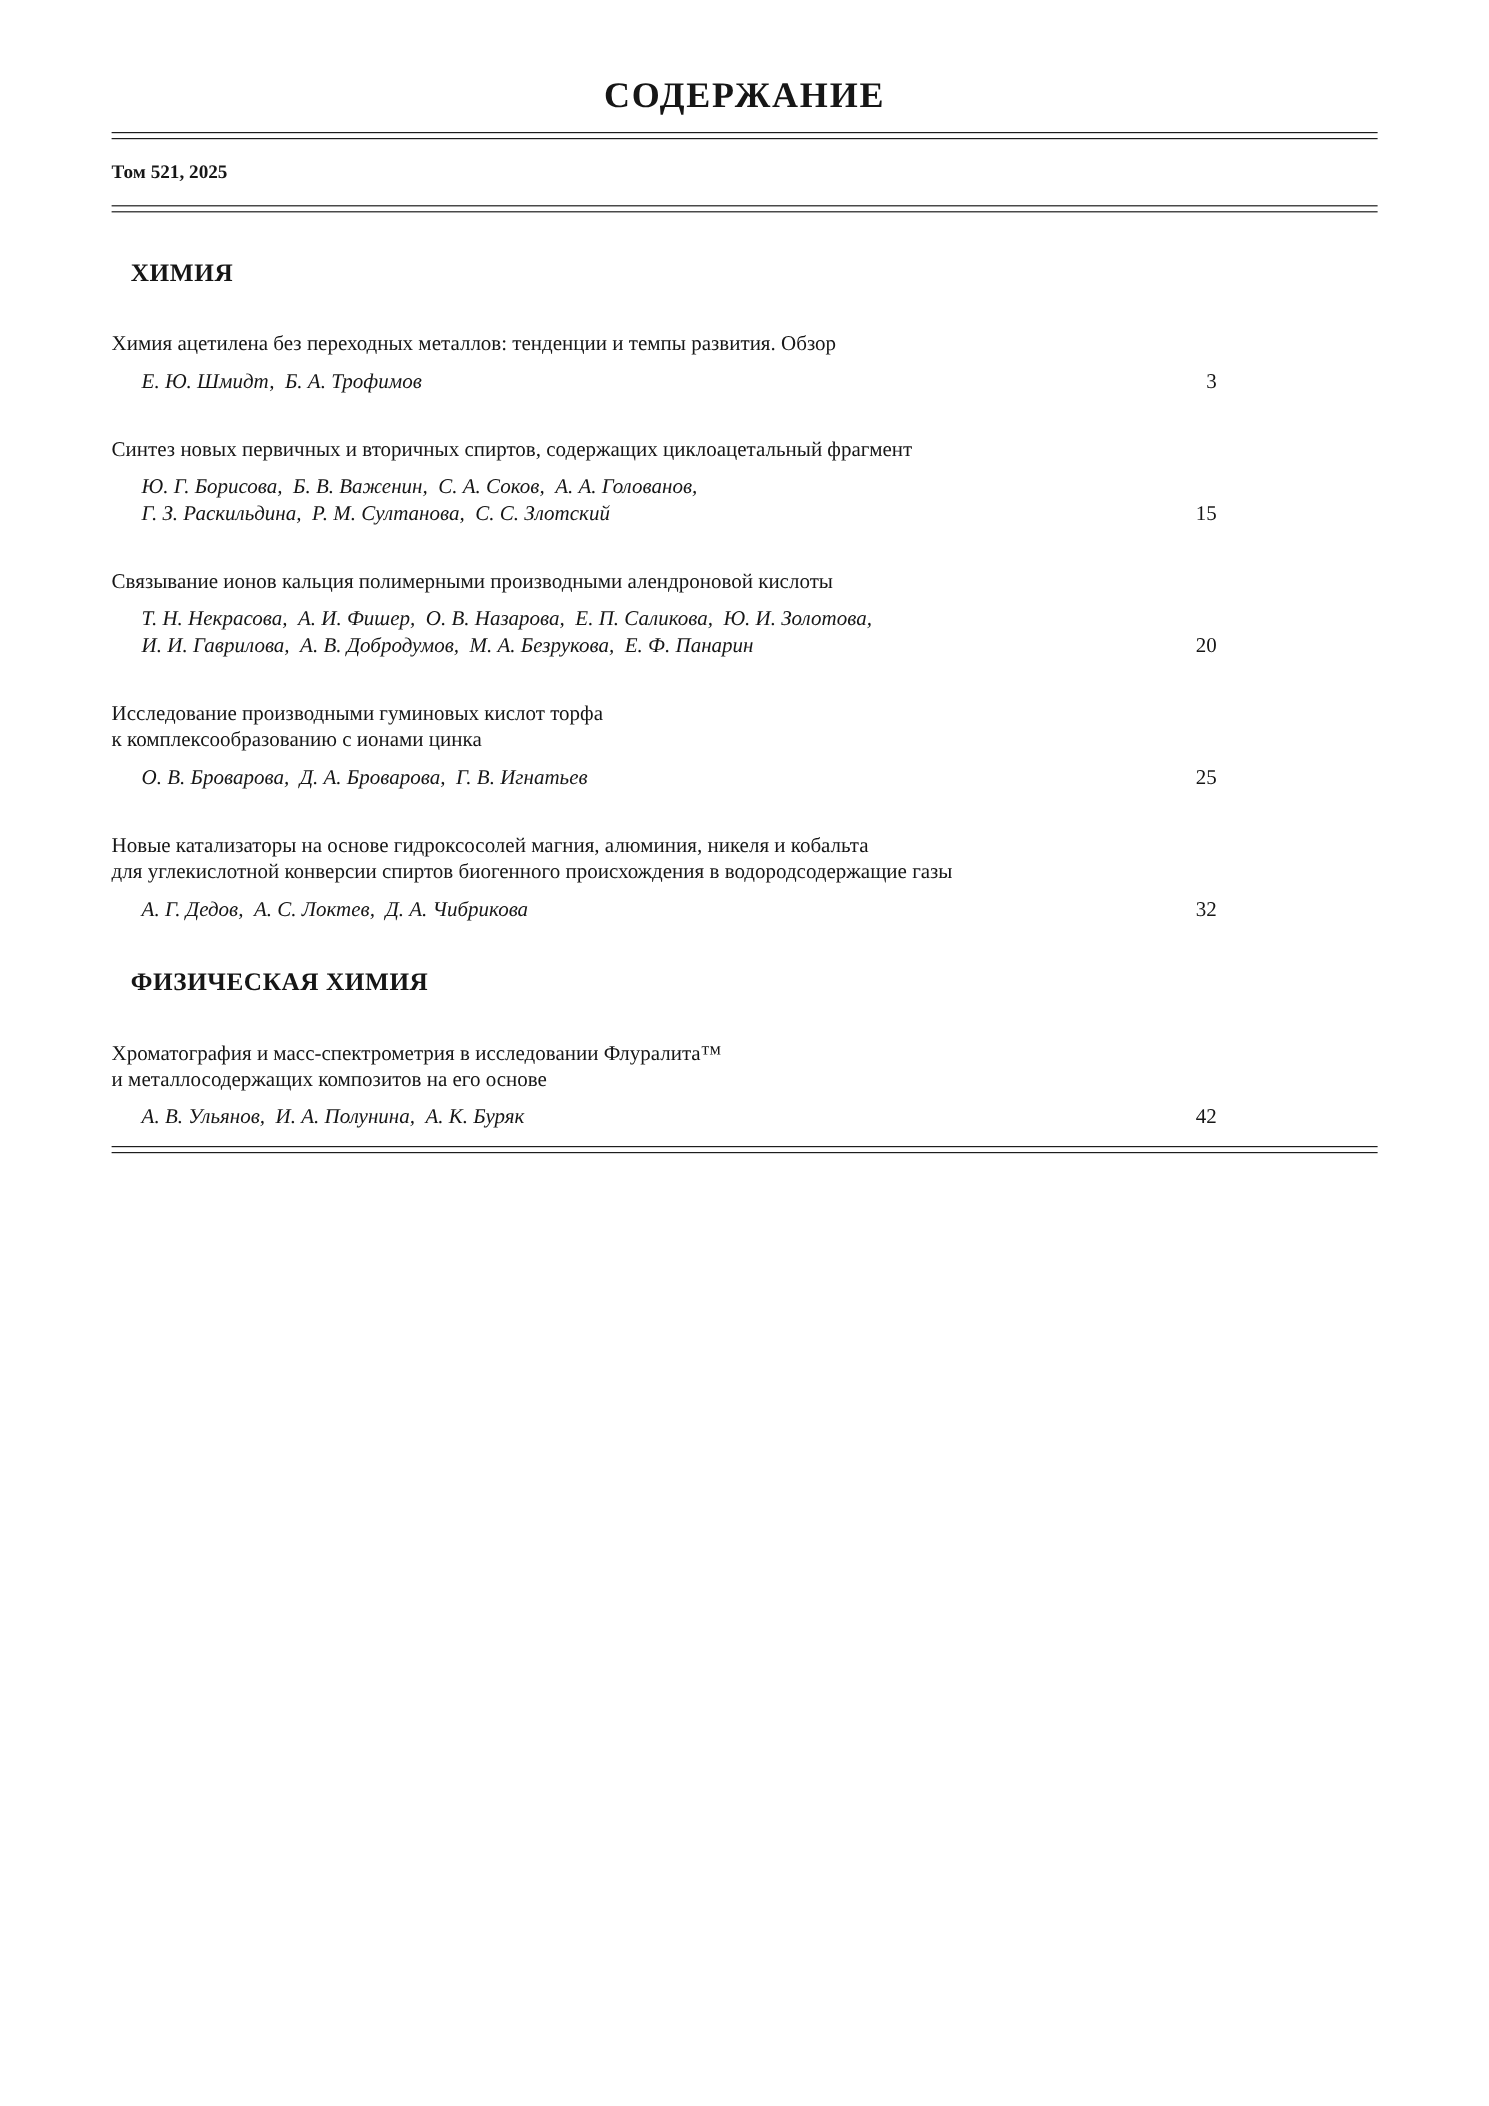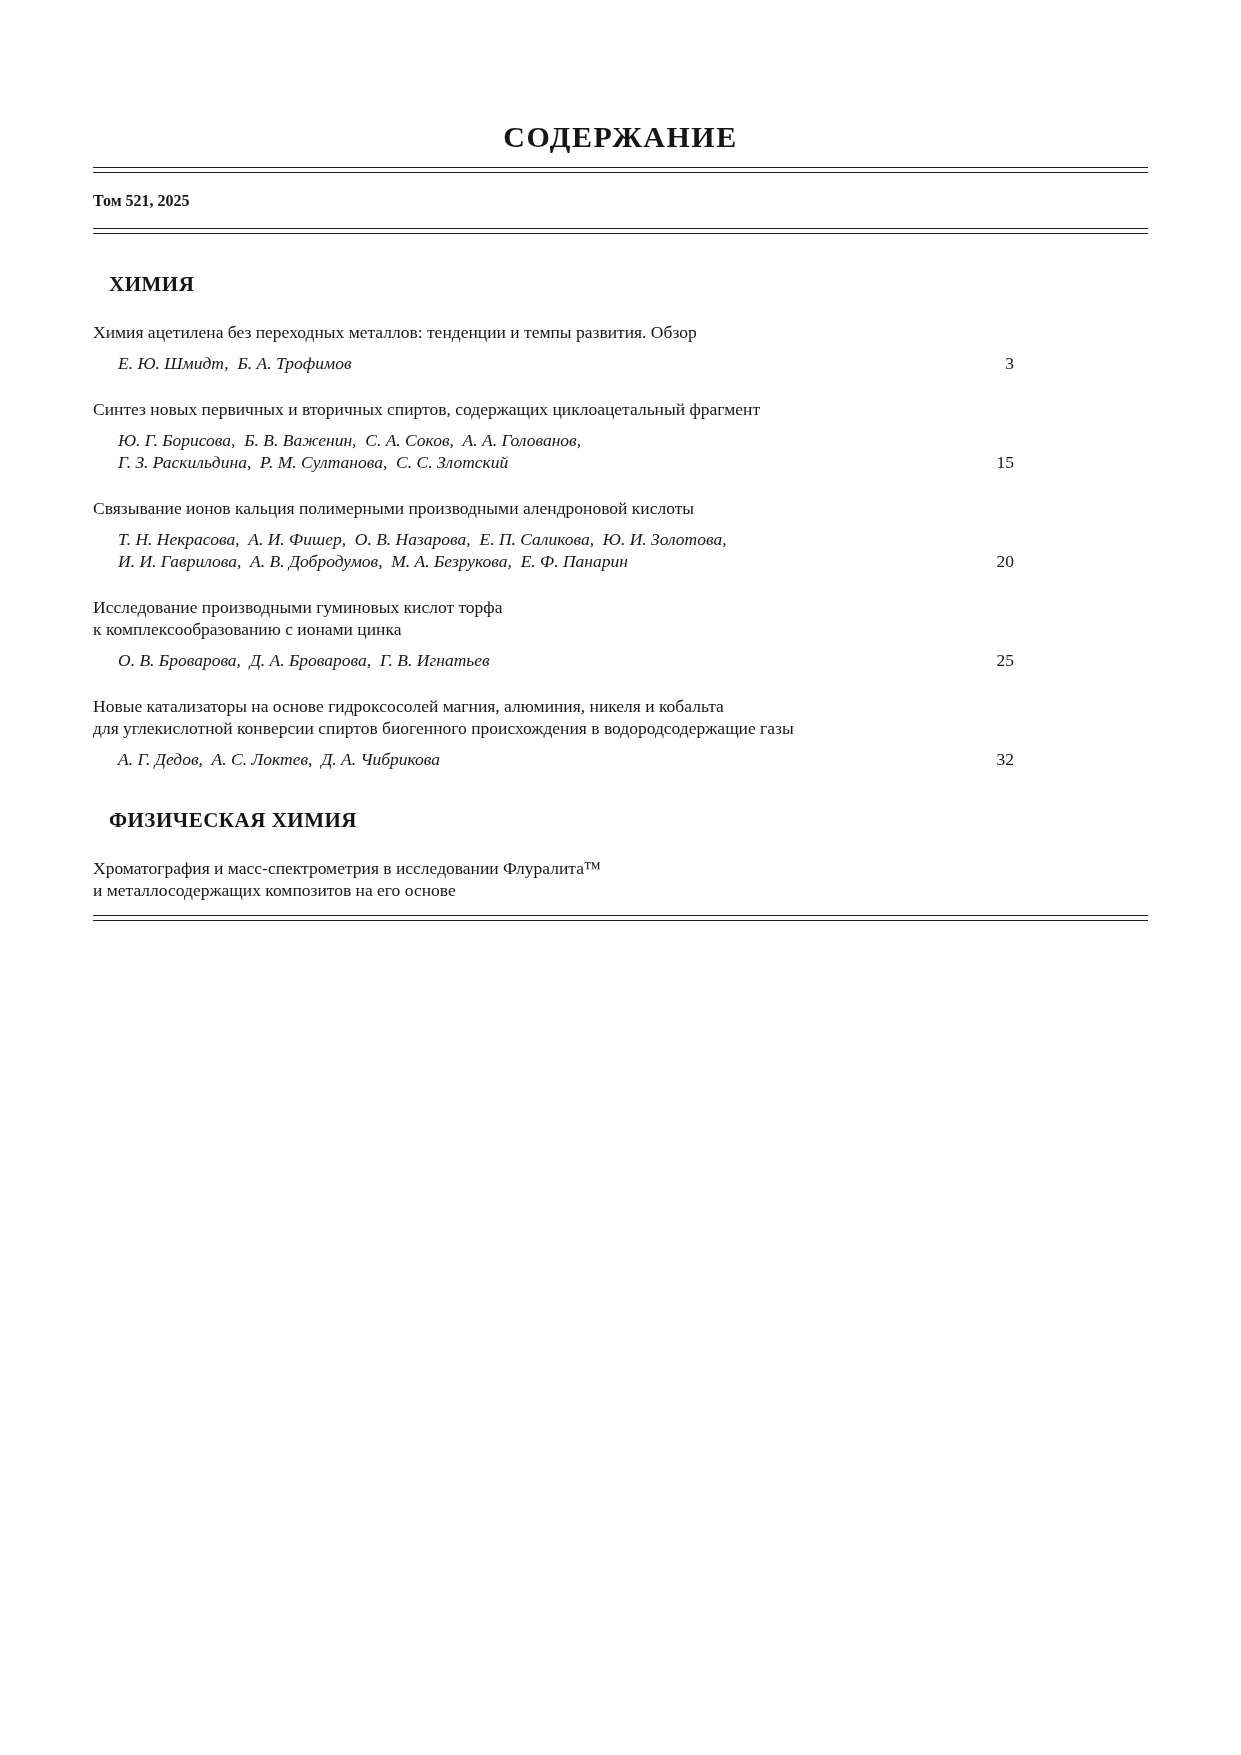--- a/index.html
+++ b/index.html
@@ -10,21 +10,21 @@
     body {
       width: 1241px;
       height: 1755px;
       font-family: "Liberation Serif", "DejaVu Serif", serif;
       color: #161616;
       -webkit-font-smoothing: antialiased;
     }
     .page {
       width: 1055px;
       margin: 0 auto;
-      padding-top: 120px;
+      padding-top: 63px;
       box-sizing: border-box;
     }
     .page-title {
       font-size: 30px;
       font-weight: bold;
       text-align: center;
       letter-spacing: 1.5px;
       margin: 0 0 13px 0;
     }
     .double-rule {
@@ -37,21 +37,21 @@
       font-weight: bold;
       margin: 19px 0 18px 0;
     }
     .section-heading {
       font-size: 21px;
       font-weight: bold;
       letter-spacing: 0.5px;
       margin: 38px 0 0 16px;
     }
     .article {
-      margin-top: 24px;
+      margin-top: 35px;
     }
     .article-title {
       font-size: 17.5px;
       line-height: 22px;
       white-space: pre-wrap;
     }
     .article-meta {
       display: flex;
       align-items: flex-end;
       margin-top: 9px;
@@ -135,17 +135,21 @@
       <div class="article-authors">А. Г. Дедов,  А. С. Локтев,  Д. А. Чибрикова</div>
       <div class="article-page">32</div>
     </div>
   </div>
 
   <h2 class="section-heading">ФИЗИЧЕСКАЯ ХИМИЯ</h2>
 
   <div class="article">
     <div class="article-title">Хроматография и масс-спектрометрия в исследовании Флуралита™
 и металлосодержащих композитов на его основе</div>
+    <div class="article-meta">
+      <div class="article-authors">А. В. Ульянов,  И. А. Полунина,  А. К. Буряк</div>
+      <div class="article-page">42</div>
+    </div>
   </div>
 
   <div class="double-rule bottom-rule"></div>
 
 </div>
 
 </body></html>

